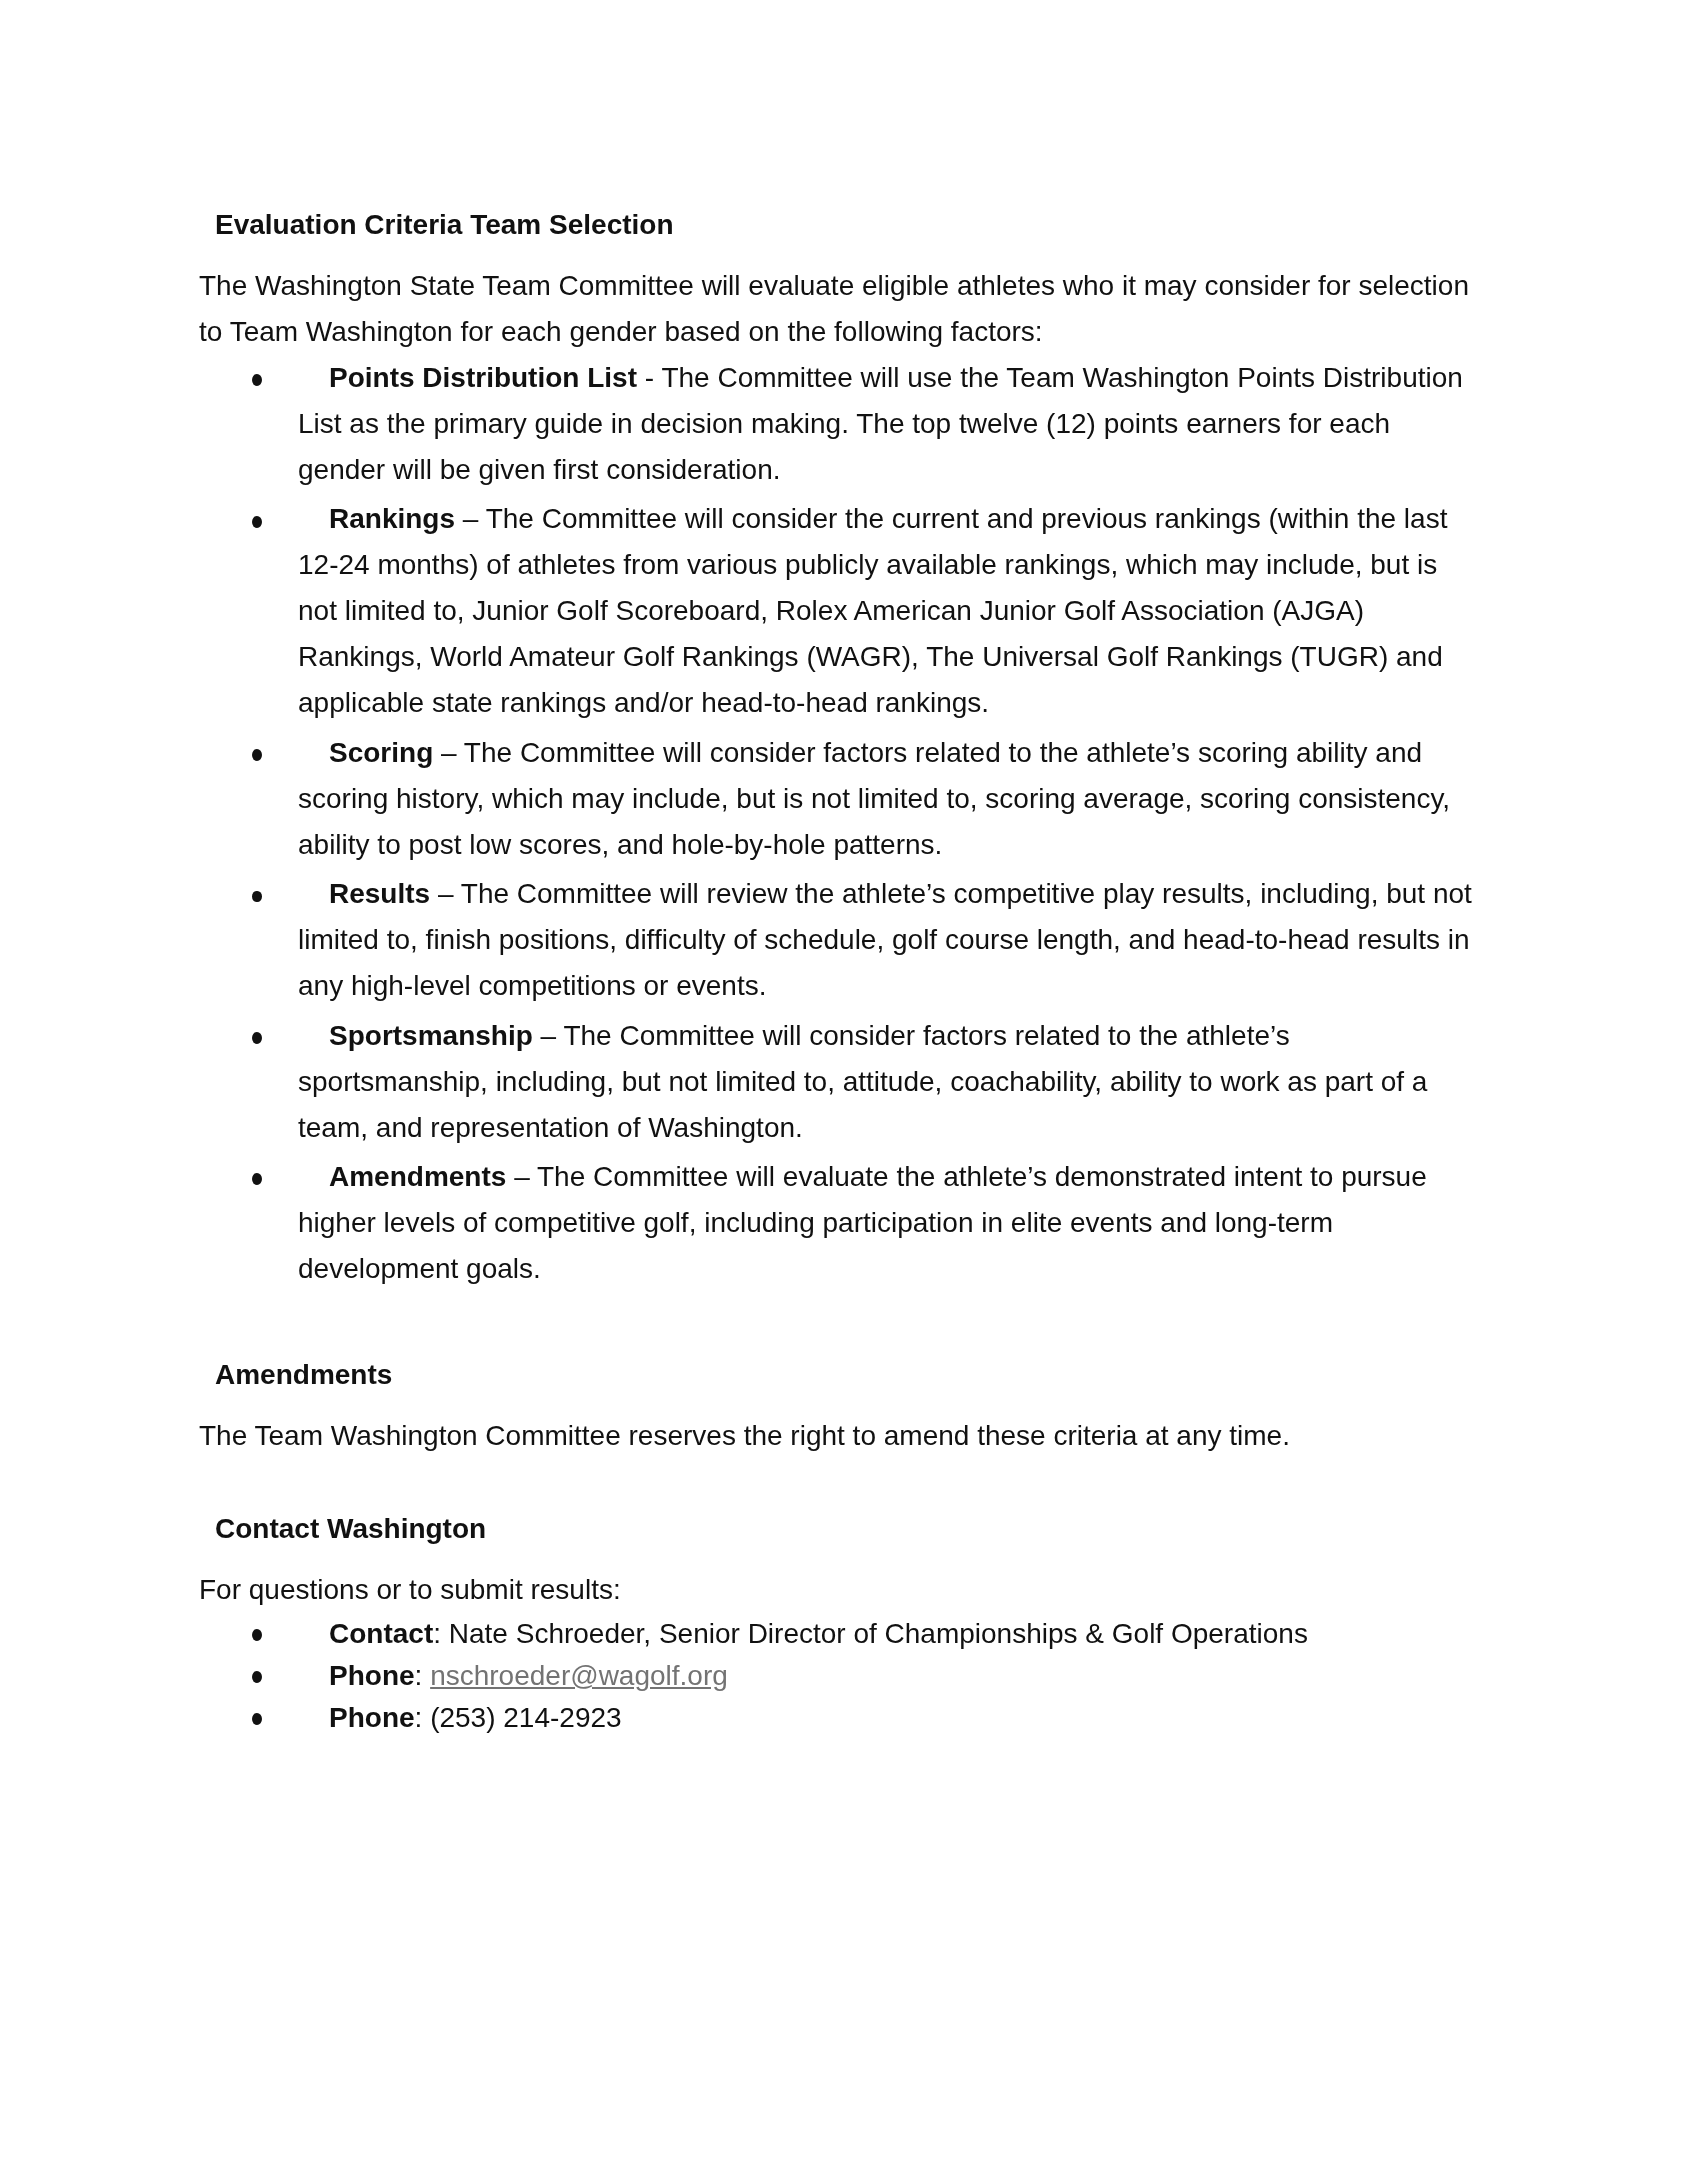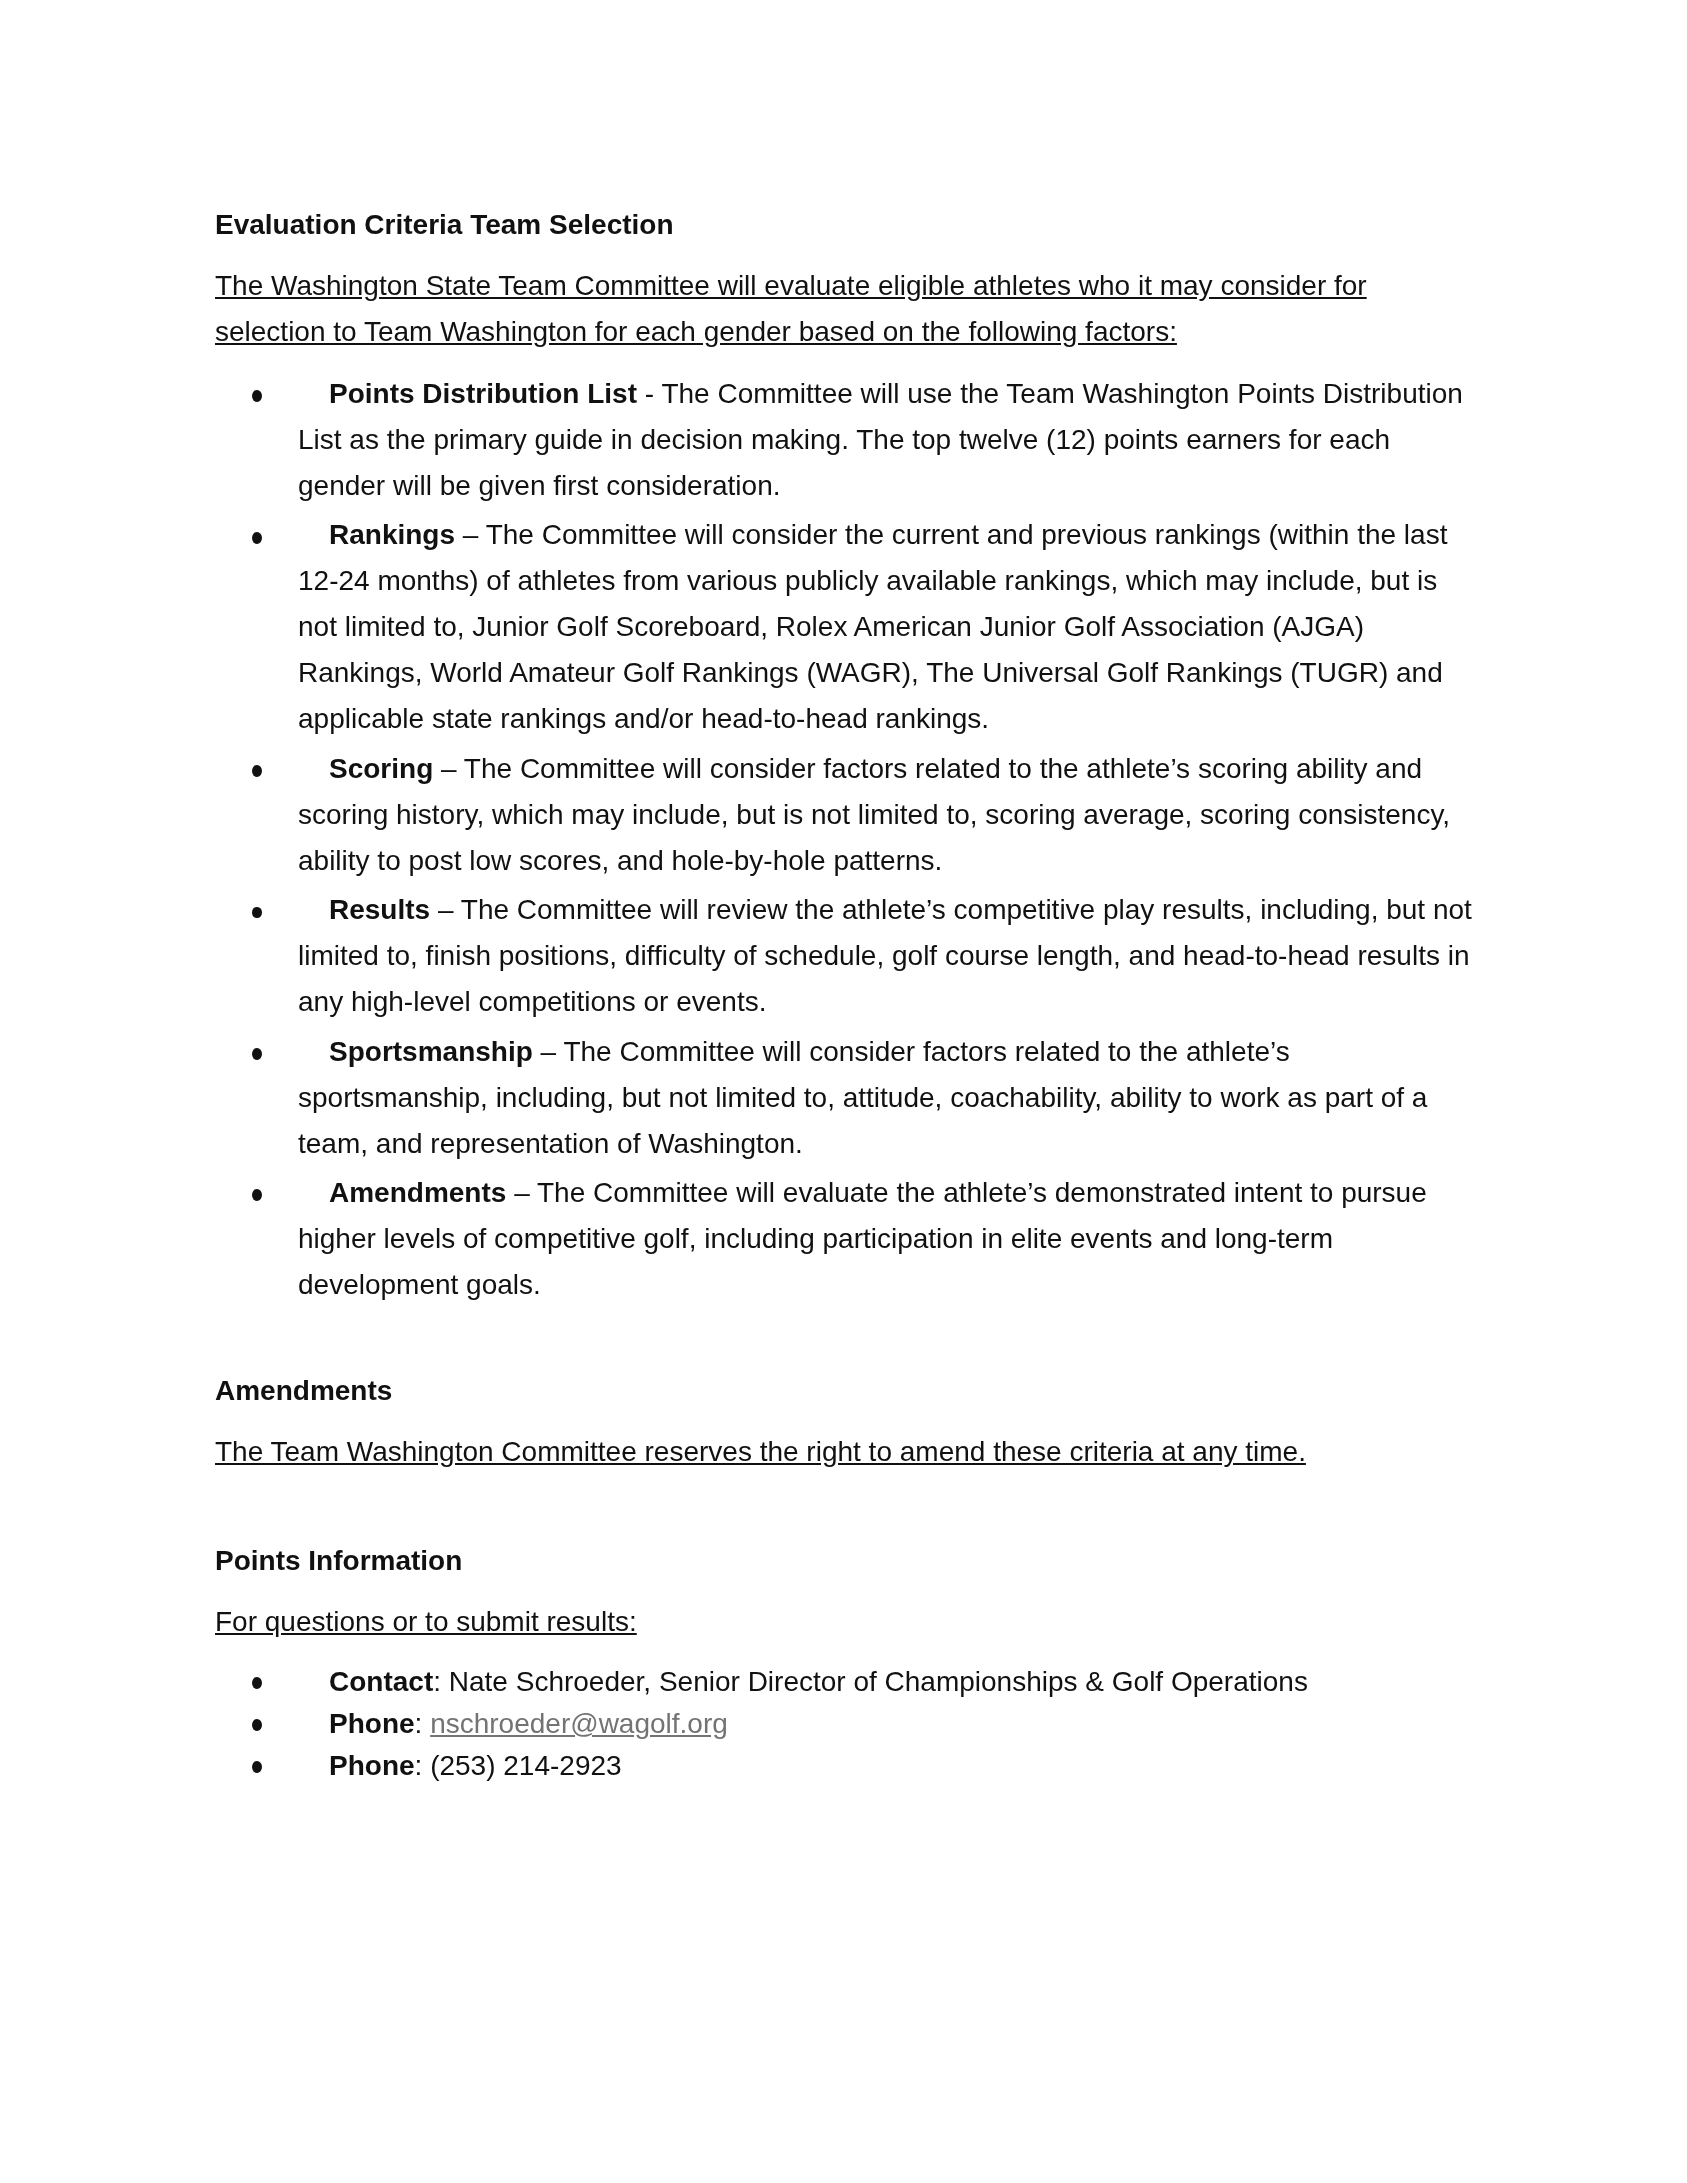--- a/index.html
+++ b/index.html
@@ -1,20 +1,20 @@
 <!DOCTYPE html>
 <html style="font-size:13.5px"><head>
 <meta charset="utf-8">
 <style>
   html, body { margin: 0; padding: 0; background: #ffffff; }
   body { width: 1687px; height: 2183px; position: relative; overflow: hidden;
          font-family: "Liberation Sans", sans-serif; color: #111111; }
   .page { position: absolute; left: 199px; top: 187px; width: 1282px; }
   .heading { font-weight: bold; font-size: 28px; line-height: 44px; margin: 16px; }
-  .para { font-size: 28px; line-height: 46px; margin: 16px; text-decoration: underline; }
+  .para { font-size: 28px; line-height: 46px; margin: 0; }
   ul.bullets { list-style: none; margin: 0; padding: 0; }
   ul.bullets li { position: relative; padding-left: 99px; font-size: 28px; line-height: 46px; margin: 0 0 3.4px 0; }
   ul.bullets li .dot { position: absolute; left: 53px; top: 19.4px; width: 10px; height: 11.8px;
                        border-radius: 50%; background: #111; }
   ul.bullets li .term { font-weight: bold; margin-left: 31px; }
   .gap-large { height: 42px; }
   .gap-mid { height: 32px; }
   ul.contact li { line-height: 42px; margin: 0; }
   ul.contact li .dot { top: 16px; }
   a.email { color: #737373; text-decoration: underline; }
@@ -58,21 +58,21 @@
   <div class="gap-large"></div>
 
   <section>
     <p class="heading">Amendments</p>
     <p class="para">The Team Washington Committee reserves the right to amend these criteria at any time.</p>
   </section>
 
   <div class="gap-mid"></div>
 
   <section>
-    <p class="heading">Points Information</p>
+    <p class="heading">Contact Washington</p>
     <p class="para">For questions or to submit results:</p>
     <ul class="bullets contact">
       <li>
         <span class="dot"></span>
         <span class="term">Contact</span><span>:  </span><span>Nate Schroeder, Senior Director of Championships &amp; Golf Operations</span>
       </li>
       <li>
         <span class="dot"></span>
         <span class="term">Phone</span><span>: </span><a class="email">nschroeder@wagolf.org</a>
       </li>

